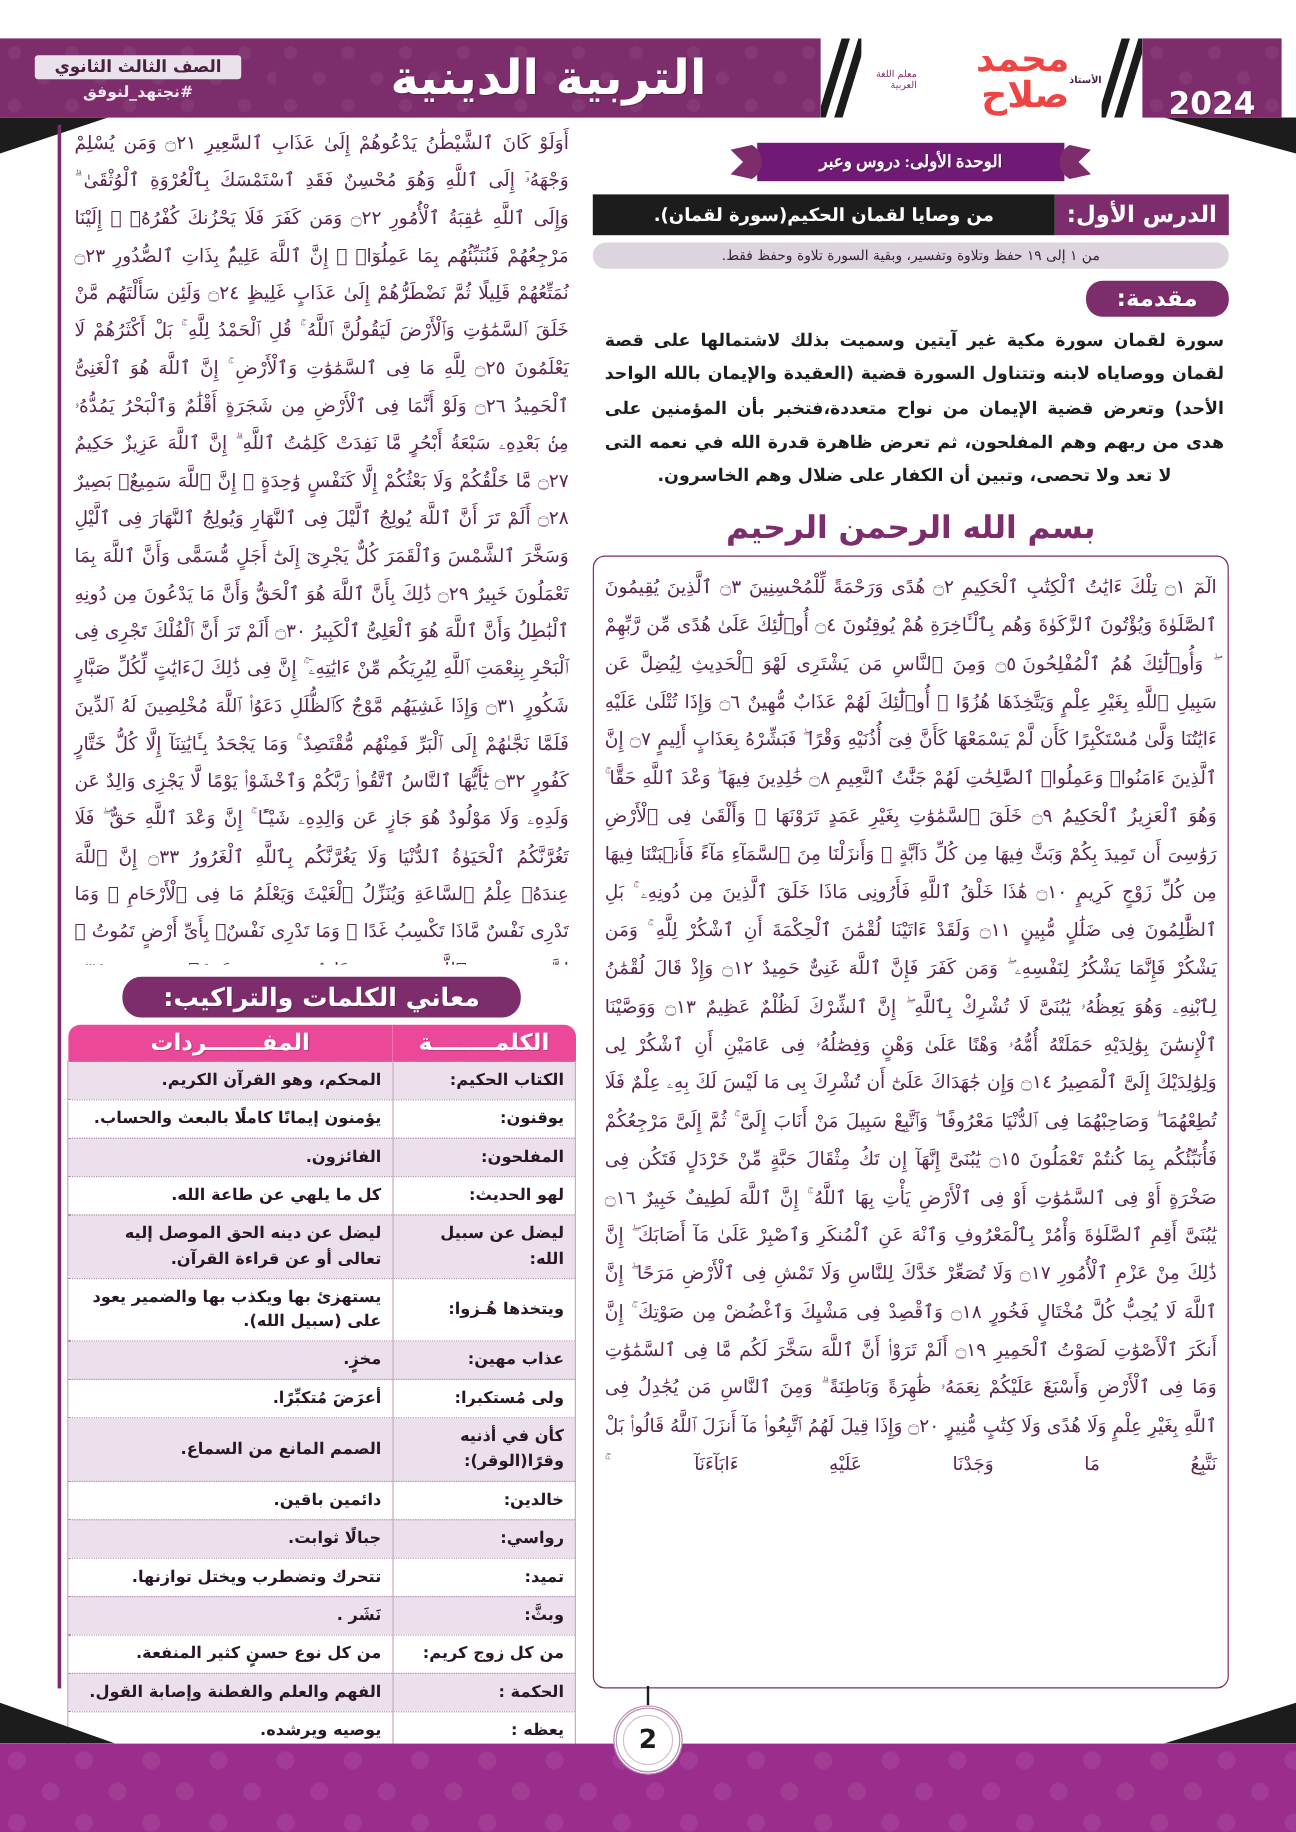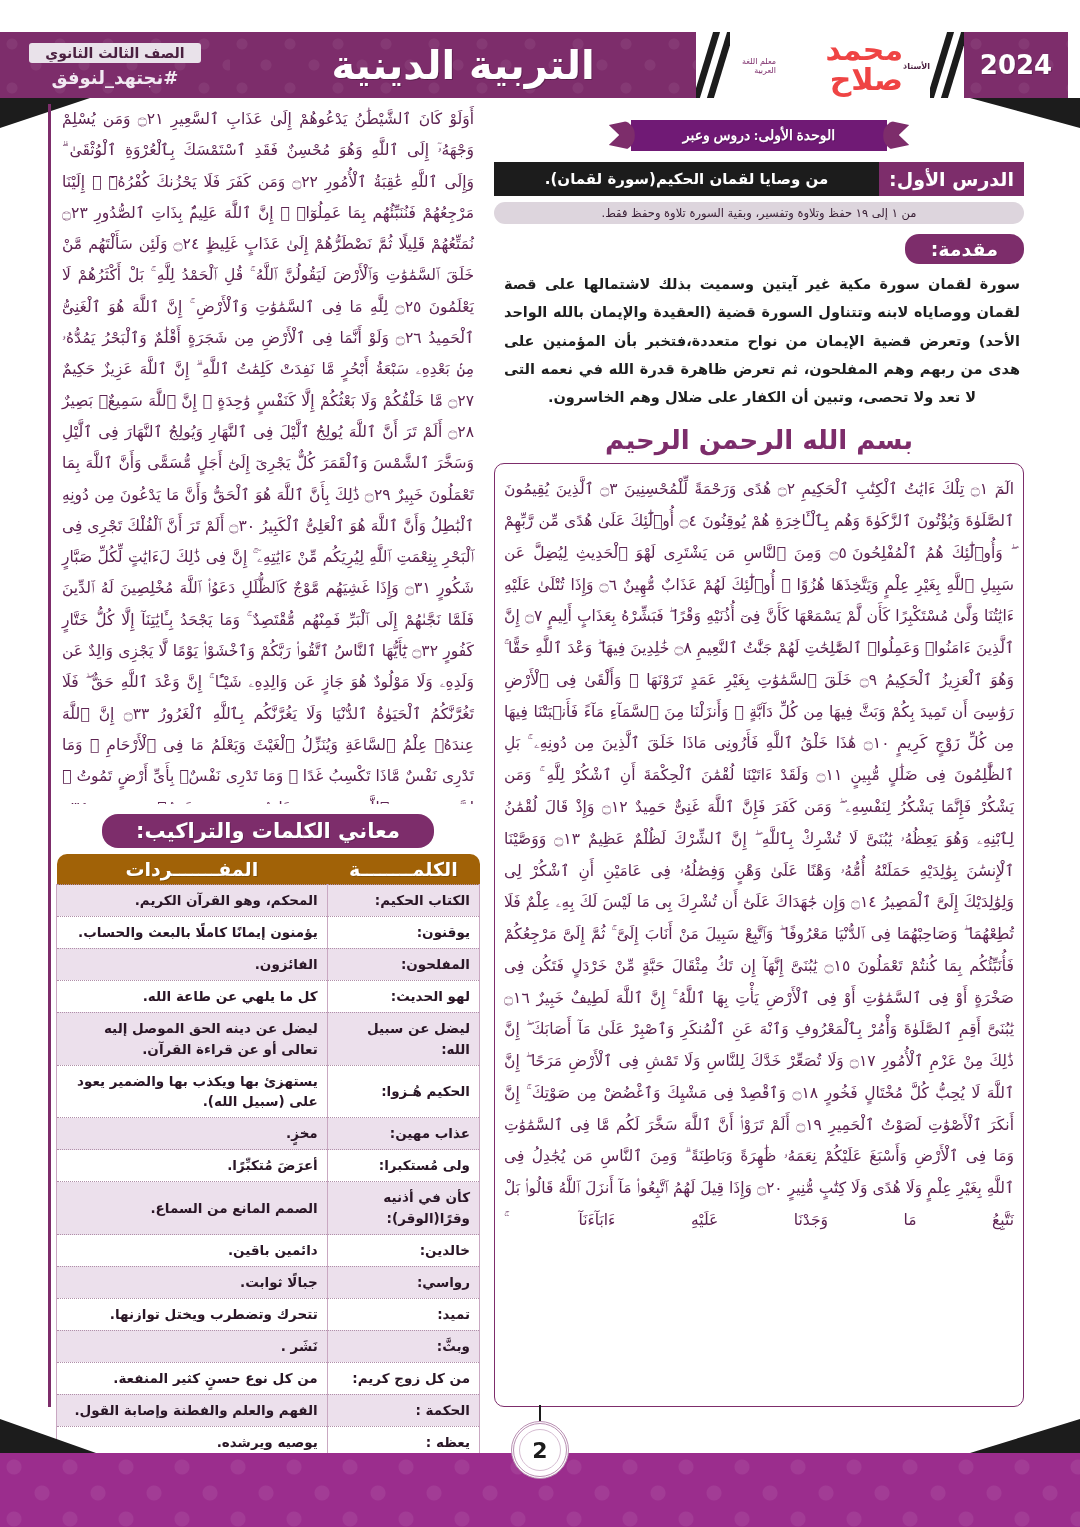--- a/index.html
+++ b/index.html
@@ -43,21 +43,21 @@
     color: #4a2040;
     font-size: 14px;
     font-weight: bold;
     padding: 2px 16px;
     border-radius: 3px;
     letter-spacing: .5px;
     white-space: nowrap;
   }
   .hashtag {
     color: #f2e9f2;
-    font-size: 18px;
+    font-size: 13px;
     font-weight: bold;
     letter-spacing: 2px;
   }
   .hdr-title {
     flex: 1;
     display: flex; align-items: center; justify-content: center;
   }
   .hdr-title span {
     color: #ffffff;
     font-size: 40px;
@@ -93,22 +93,22 @@
   .logo-top { font-size: 8px; color: #4a2040; font-weight: bold; margin-bottom: -3px;}
   .logo-main {
     font-size: 30px; font-weight: bold;
     color: #ef4444;
     letter-spacing: -1px;
     line-height: 1;
   }
   .logo-sub { font-size: 8px; color: #7d2d6b; font-weight: normal; margin-top: 1px;}
 
   .year-box {
-    width: 104px;
-    display: flex; align-items: center; justify-content: center;
+    width: 116px;
+    display: flex; align-items: flex-end; justify-content: center;
   }
   .year-box .yr {
     color: #ffffff; font-weight: bold; font-size: 26px;
     line-height: .86; text-align: center;
     text-shadow: 1px 1px 0 rgba(0,0,0,.2);
   }
 
   .corner-tri {
     position: absolute;
     width: 0; height: 0;
@@ -261,21 +261,21 @@
     border-radius: 16px;
     text-shadow: 1px 1px 0 rgba(0,0,0,.2);
   }
   table.vocab {
     width: 100%;
     border-collapse: collapse;
     margin-top: 6px;
     table-layout: fixed;
   }
   table.vocab th {
-    background: #a16207;
+    background: #ec4899;
     color: #ffffff;
     font-size: 19px;
     font-weight: bold;
     padding: 4px 10px;
     letter-spacing: 4px;
     text-shadow: 1px 1px 0 rgba(0,0,0,.2);
   }
   table.vocab th.c-word { width: 36%; border-radius: 0 10px 0 0; }
   table.vocab th.c-def  { width: 64%; border-radius: 10px 0 0 0; }
   table.vocab td {
@@ -419,21 +419,21 @@
           </tr>
           <tr>
             <td class="c-word">لهو الحديث:</td>
             <td class="c-def">كل ما يلهي عن طاعة الله.</td>
           </tr>
           <tr>
             <td class="c-word">ليضل عن سبيل الله:</td>
             <td class="c-def">ليضل عن دينه الحق الموصل إليه تعالى أو عن قراءة القرآن.</td>
           </tr>
           <tr>
-            <td class="c-word">الحكيم هُـزوا:</td>
+            <td class="c-word">ويتخذها هُـزوا:</td>
             <td class="c-def">يستهزئ بها ويكذب بها والضمير يعود على (سبيل الله).</td>
           </tr>
           <tr>
             <td class="c-word">عذاب مهين:</td>
             <td class="c-def">مخزٍ.</td>
           </tr>
           <tr>
             <td class="c-word">ولى مُستكبرا:</td>
             <td class="c-def">أعرَضَ مُتكبِّرًا.</td>
           </tr>

